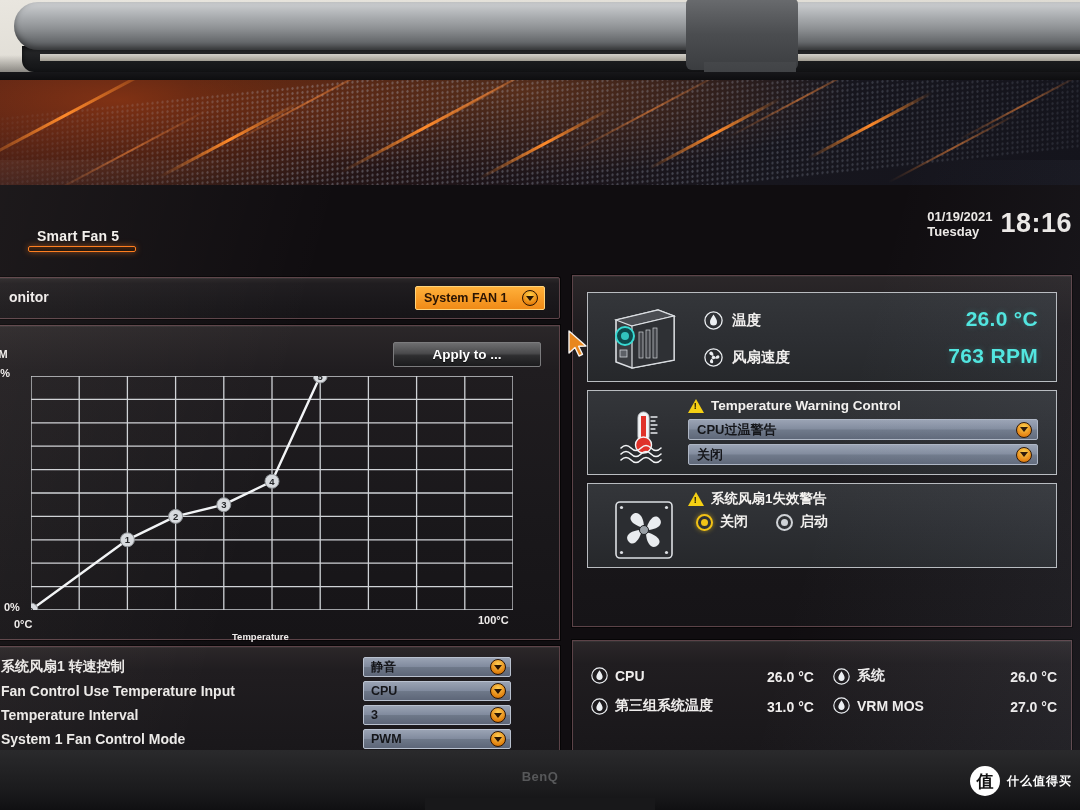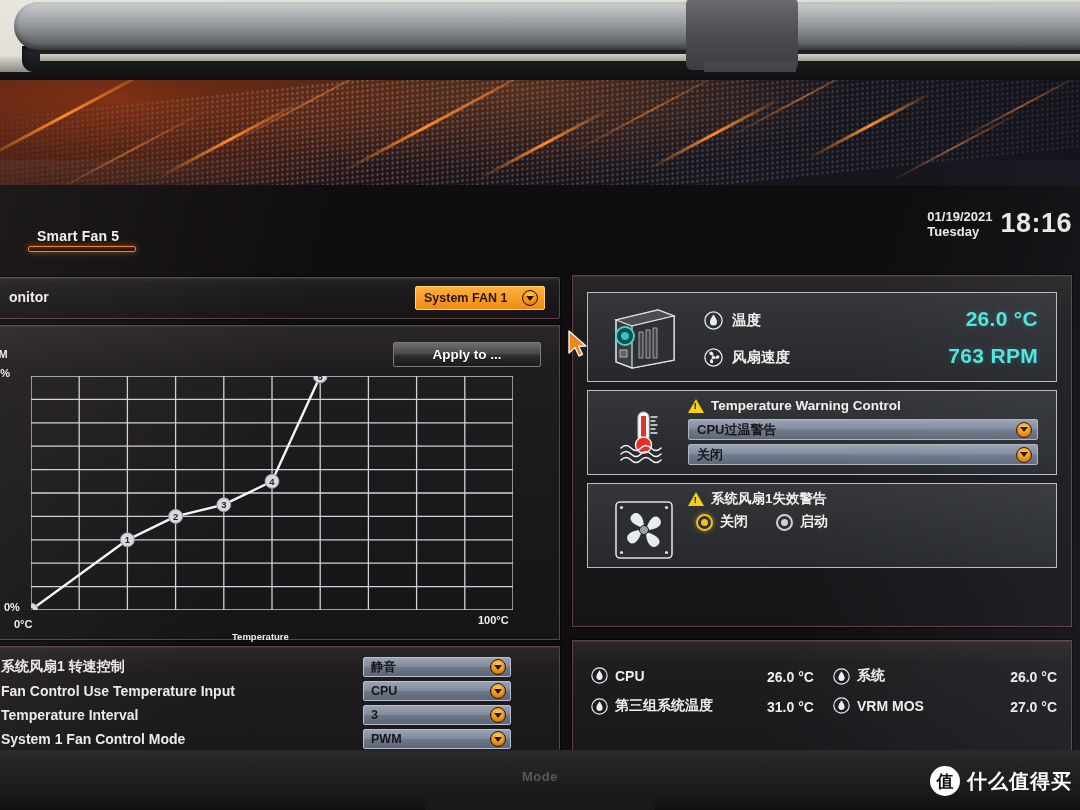--- a/index.html
+++ b/index.html
@@ -260,21 +260,21 @@
 
   
   .wm {
     position:absolute; right:8px; top:766px; display:flex; align-items:center; gap:7px; z-index:40;
   }
   .wm .circ {
     width:30px;height:30px;border-radius:50%;background:#fff;
     display:flex;align-items:center;justify-content:center;
     color:#111; font-size:17px; font-weight:bold;
   }
-  .wm .wtxt { color:#fff; font-size:20px; font-weight:bold; letter-spacing:1px; }
+  .wm .wtxt { color:#fff; font-size:12px; font-weight:bold; letter-spacing:1px; }
 
   .glare {
     position:absolute; left:0; top:80px; width:1080px; height:670px;
     background: linear-gradient(105deg, rgba(255,240,225,.055) 0%, rgba(255,255,255,0) 28%, rgba(255,255,255,0) 72%, rgba(190,205,235,.07) 100%);
     pointer-events:none; z-index:25;
   }
 </style>
 </head>
 <body>
 
@@ -598,21 +598,21 @@
     <div class="cursor">
       <svg width="20" height="28" viewBox="0 0 20 28">
         <polygon points="1,1 1,23 7,17.5 11,26 14.5,24.3 10.6,16.3 18,16" fill="#e8871e" stroke="#f7f3ee" stroke-width="1.4" stroke-linejoin="round"></polygon>
       </svg>
     </div>
 
     <div class="glare"></div>
   </div>
 
   <div class="bezel-bottom"></div>
-  <div class="benq">Mode</div>
+  <div class="benq">BenQ</div>
   <div class="stand"></div>
 
   <div class="wm">
     <div class="circ">值</div>
     <div class="wtxt">什么值得买</div>
   </div>
 
 </div>
 
 </body></html>

